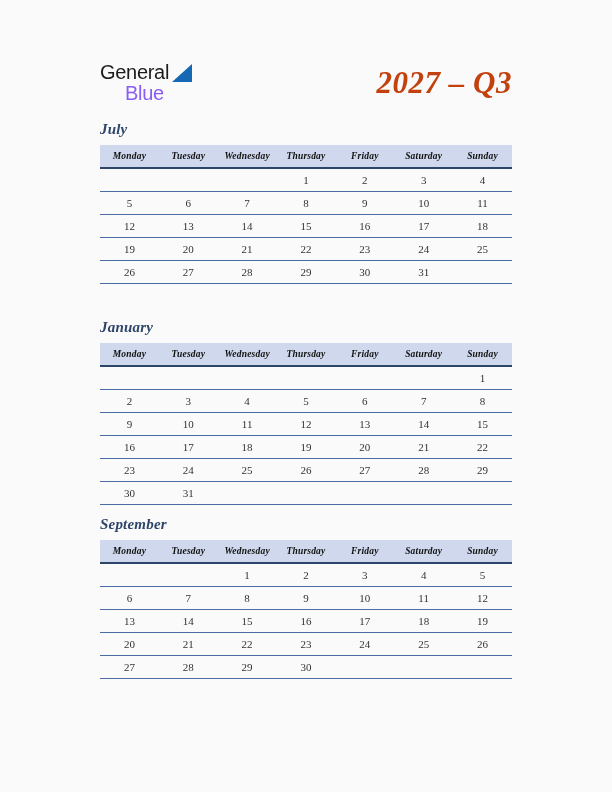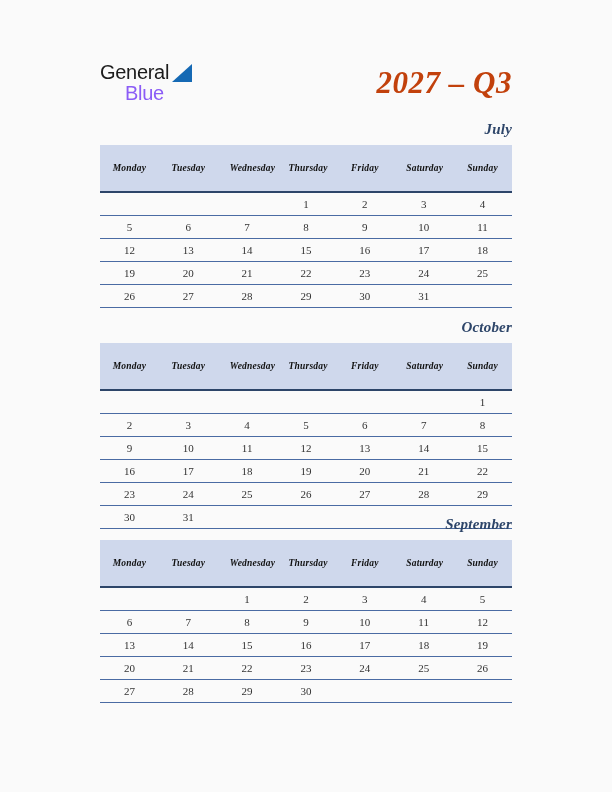--- a/index.html
+++ b/index.html
@@ -85,21 +85,21 @@
   .month-block {
     position: absolute;
     left: 100px;
     width: 412px;
   }
   #month-0 { top: 118px; }
   #month-1 { top: 316px; }
   #month-2 { top: 513px; }
 
   .month-name {
-    text-align: right;
+    text-align: left;
     font-family: "Liberation Serif", serif;
     font-size: 15px;
     font-style: italic;
     font-weight: bold;
     color: #2d4569;
     letter-spacing: 0.2px;
     height: 22px;
     line-height: 22px;
   }
 
@@ -112,21 +112,21 @@
   table.cal th {
     background: #cfd8ec;
     border-bottom: 2px solid #2d4569;
     font-family: "Liberation Serif", serif;
     font-size: 9.5px;
     font-style: italic;
     font-weight: bold;
     color: #111111;
     text-align: center;
     height: 22px;
-    padding: 12px;
+    padding: 0;
     letter-spacing: 0.2px;
   }
   table.cal td {
     border-bottom: 1px solid #4a6ba3;
     font-family: "Liberation Serif", serif;
     font-size: 11px;
     color: #333333;
     text-align: center;
     height: 22px;
     padding: 0;
@@ -211,21 +211,21 @@
             <td>29</td>
             <td>30</td>
             <td>31</td>
             <td></td>
           </tr>
         </tbody>
     </table>
   </div>
 
   <div class="month-block" id="month-1">
-    <div class="month-name">October</div>
+    <div class="month-name">January</div>
     <table class="cal">
       <thead>
         <tr>
           <th>Monday</th>
           <th>Tuesday</th>
           <th>Wednesday</th>
           <th>Thursday</th>
           <th>Friday</th>
           <th>Saturday</th>
           <th>Sunday</th>

